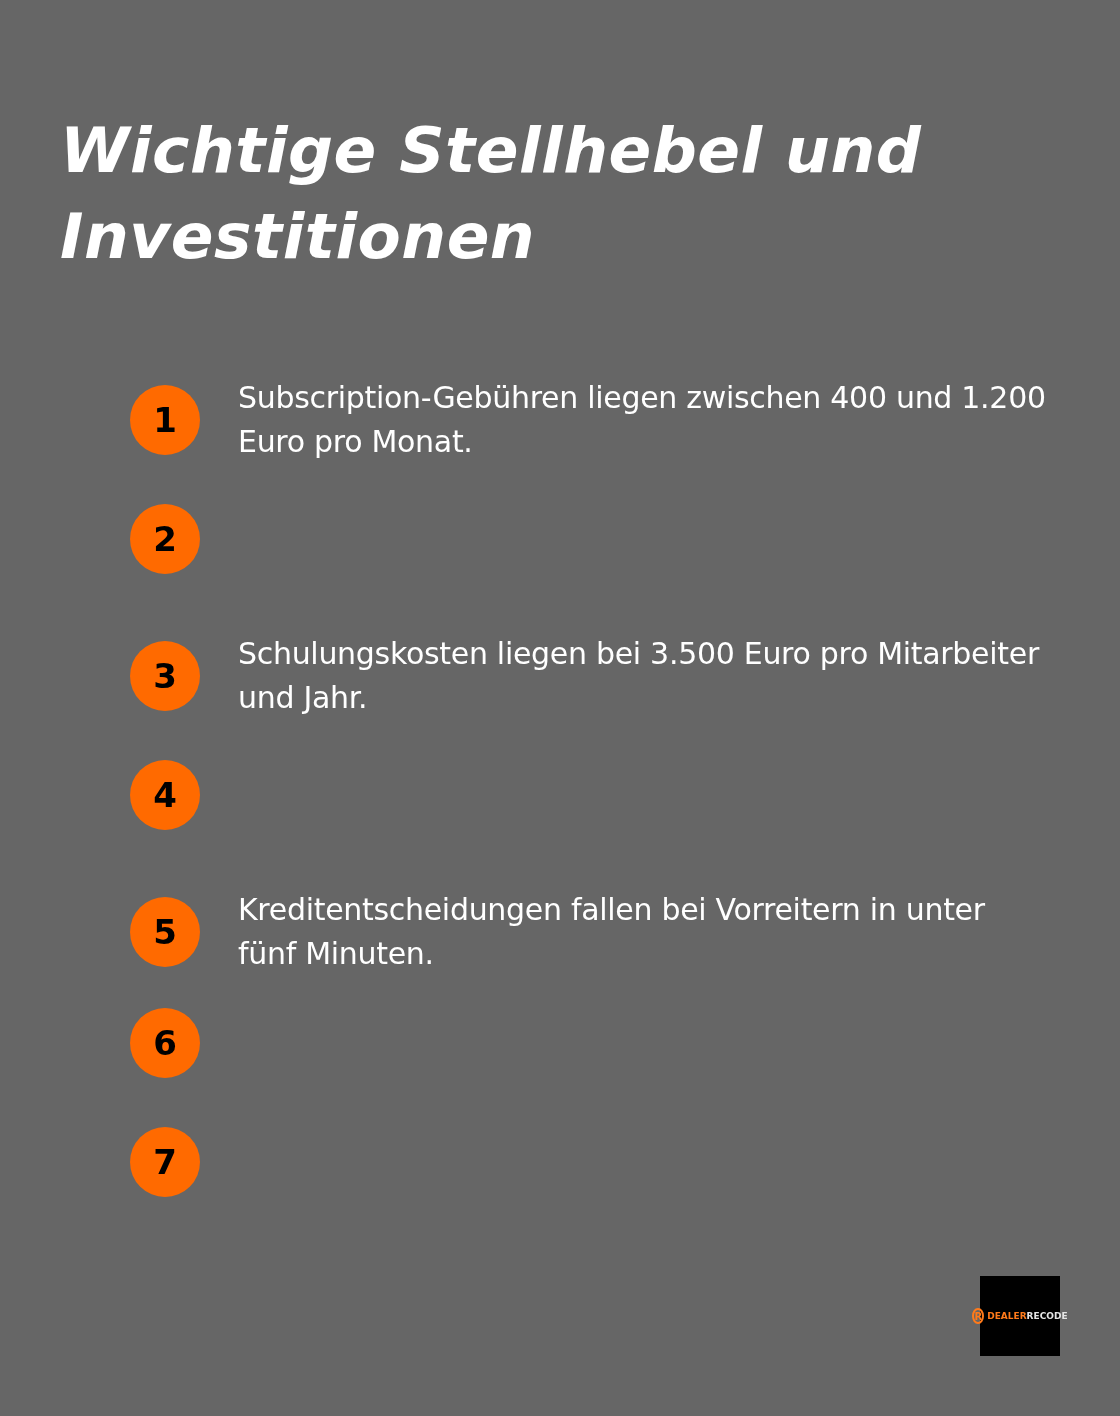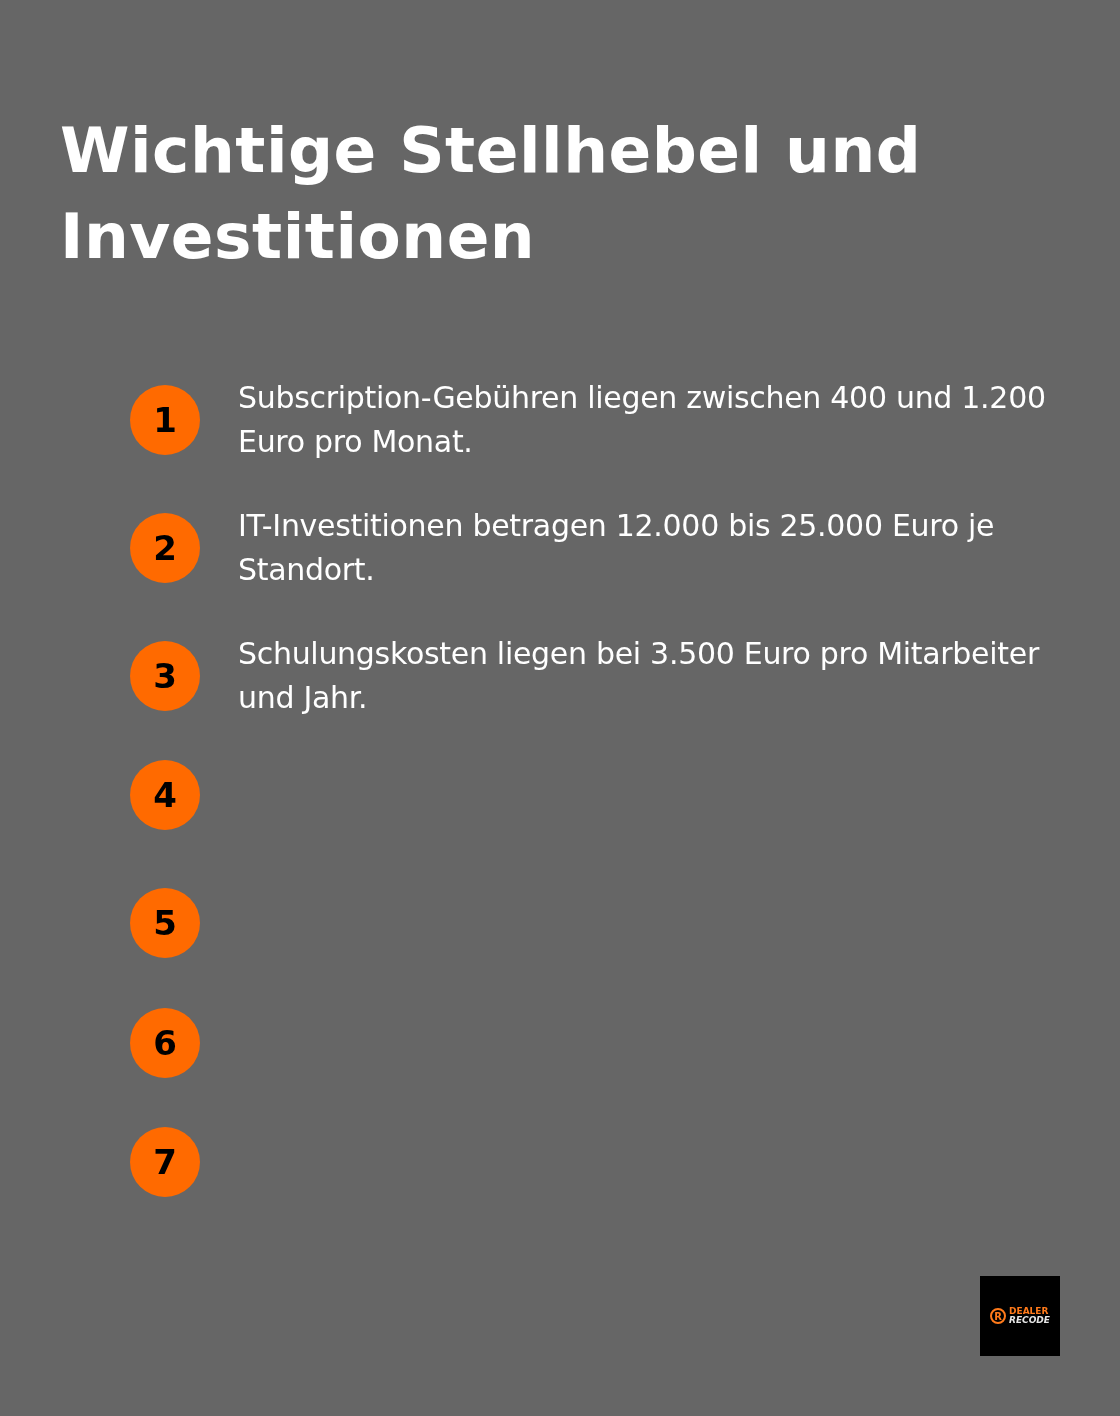--- a/index.html
+++ b/index.html
@@ -1,47 +1,47 @@
 <!DOCTYPE html>
 <html><head>
 <meta charset="utf-8">
 <style>
   html, body { margin:0; padding:0; }
   body { width:1120px; height:1416px; background:#666666; position:relative; overflow:hidden; font-family:"DejaVu Sans", sans-serif; }
-  .title { position:absolute; left:60px; top:108px; width:1000px; color:#ffffff; font-weight:bold; font-size:63px; line-height:86px; margin:0; letter-spacing:0.5px; }
+  .title { position:absolute; left:60px; top:108px; width:1000px; color:#ffffff; font-weight:bold; font-size:63px; line-height:86px; margin:0; letter-spacing:0.5px;font-style:italic; }
   .item { position:absolute; left:130px; width:920px; display:flex; align-items:center; }
   .num { width:70px; height:70px; border-radius:50%; background:#ff6a00; color:#000; font-weight:bold; font-size:34px; display:flex; align-items:center; justify-content:center; flex-shrink:0; }
   .txt { margin-left:38px; color:#ffffff; font-size:30px; line-height:44px; letter-spacing:-0.3px; }
   .logo { position:absolute; left:980px; top:1276px; width:80px; height:80px; background:#000; display:flex; align-items:center; justify-content:center; }
   .logo-mark { width:16px; height:16px; border:2px solid #ff7a1a; border-radius:50%; color:#ff7a1a; font-size:10px; font-weight:bold; display:flex; align-items:center; justify-content:center; box-sizing:border-box; margin-right:3px; }
-  .logo-text { display:flex; flex-direction:column; font-size:9px; font-weight:bold; line-height:9px; }
-  .l1 { color:#ff7a1a; } .l2 { color:#e6e6e6;font-style:italic; }
+  .logo-text { display:flex; flex-direction:row; font-size:9px; font-weight:bold; line-height:9px; }
+  .l1 { color:#ff7a1a; } .l2 { color:#e6e6e6; }
 </style>
 </head>
 <body>
 
 <h1 class="title">Wichtige Stellhebel und Investitionen</h1>
 
 <div class="item" style="top:376px">
   <div class="num">1</div>
   <div class="txt">Subscription-Gebühren liegen zwischen 400 und 1.200 Euro pro Monat.</div>
 </div>
 <div class="item" style="top:504px">
   <div class="num">2</div>
-  <div class="txt">IT-Investitionen betragen 12.000 bis 25.000 Euro je Standort.</div>
 </div>
 <div class="item" style="top:632px">
   <div class="num">3</div>
   <div class="txt">Schulungskosten liegen bei 3.500 Euro pro Mitarbeiter und Jahr.</div>
 </div>
 <div class="item" style="top:760px">
   <div class="num">4</div>
 </div>
 <div class="item" style="top:888px">
   <div class="num">5</div>
+  <div class="txt">Kreditentscheidungen fallen bei Vorreitern in unter fünf Minuten.</div>
 </div>
 <div class="item" style="top:1008px">
   <div class="num">6</div>
 </div>
 <div class="item" style="top:1127px">
   <div class="num">7</div>
 </div>
 
 <div class="logo">
   <div class="logo-mark">R</div>

